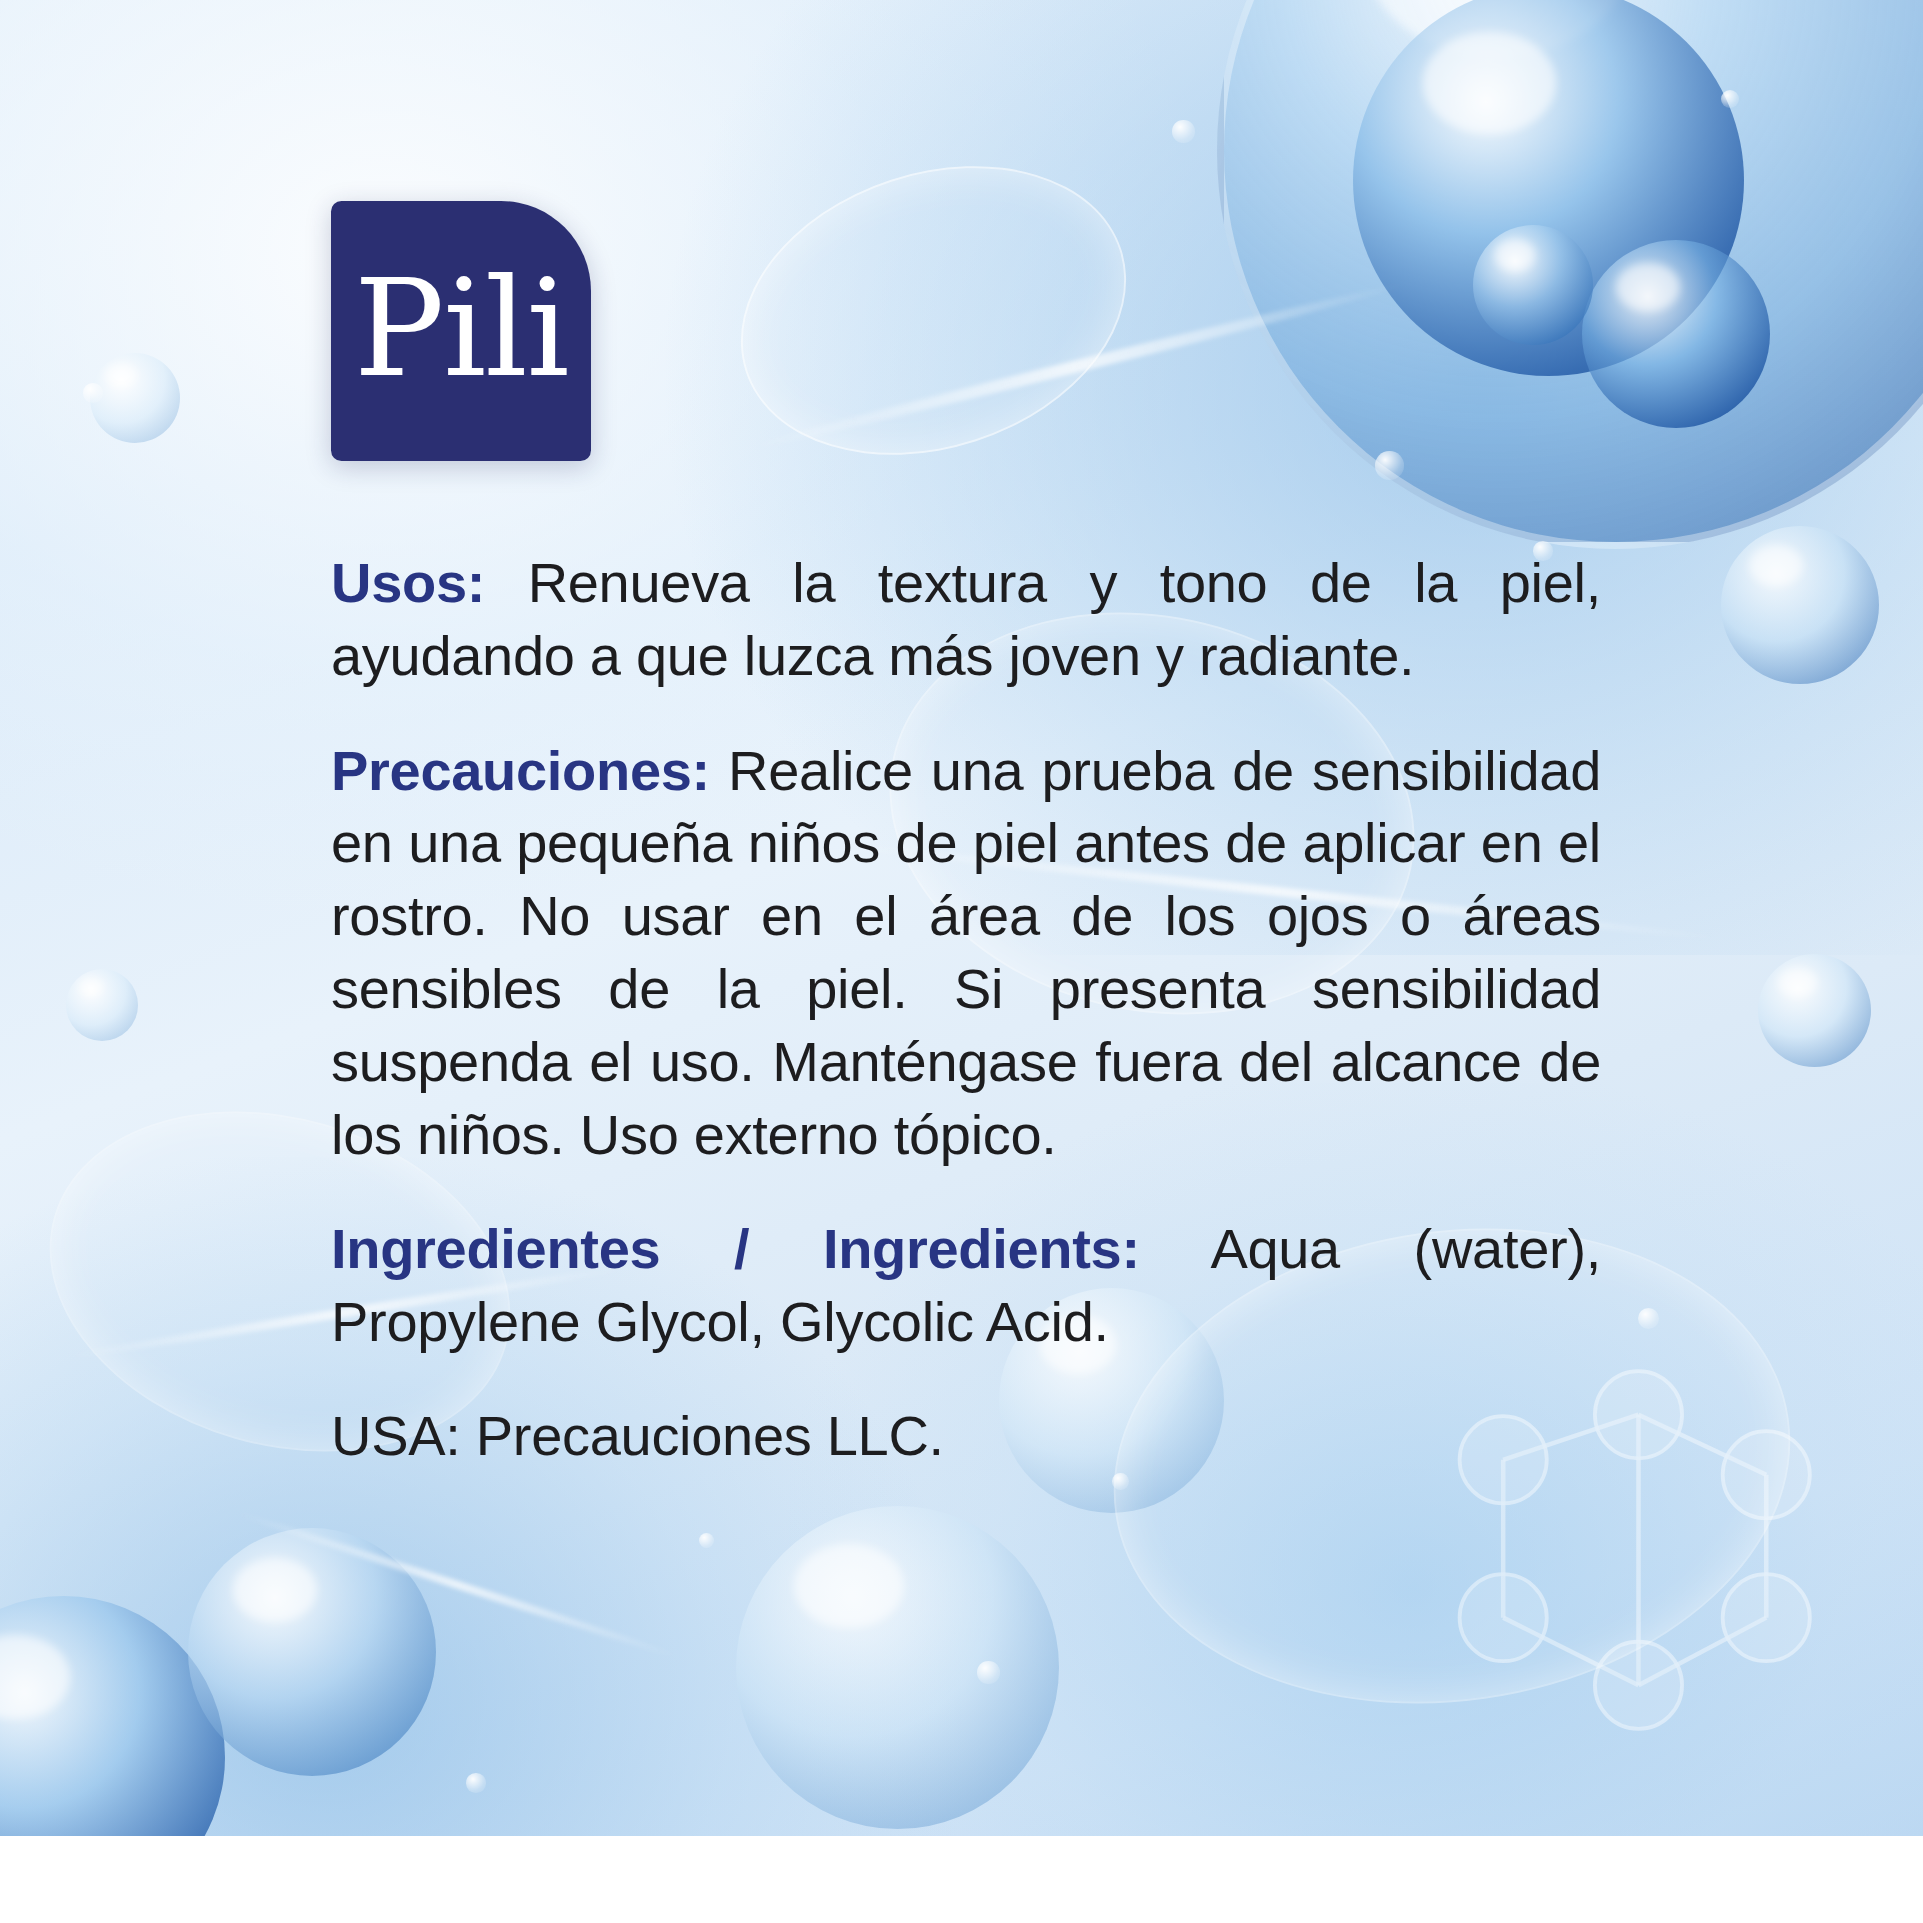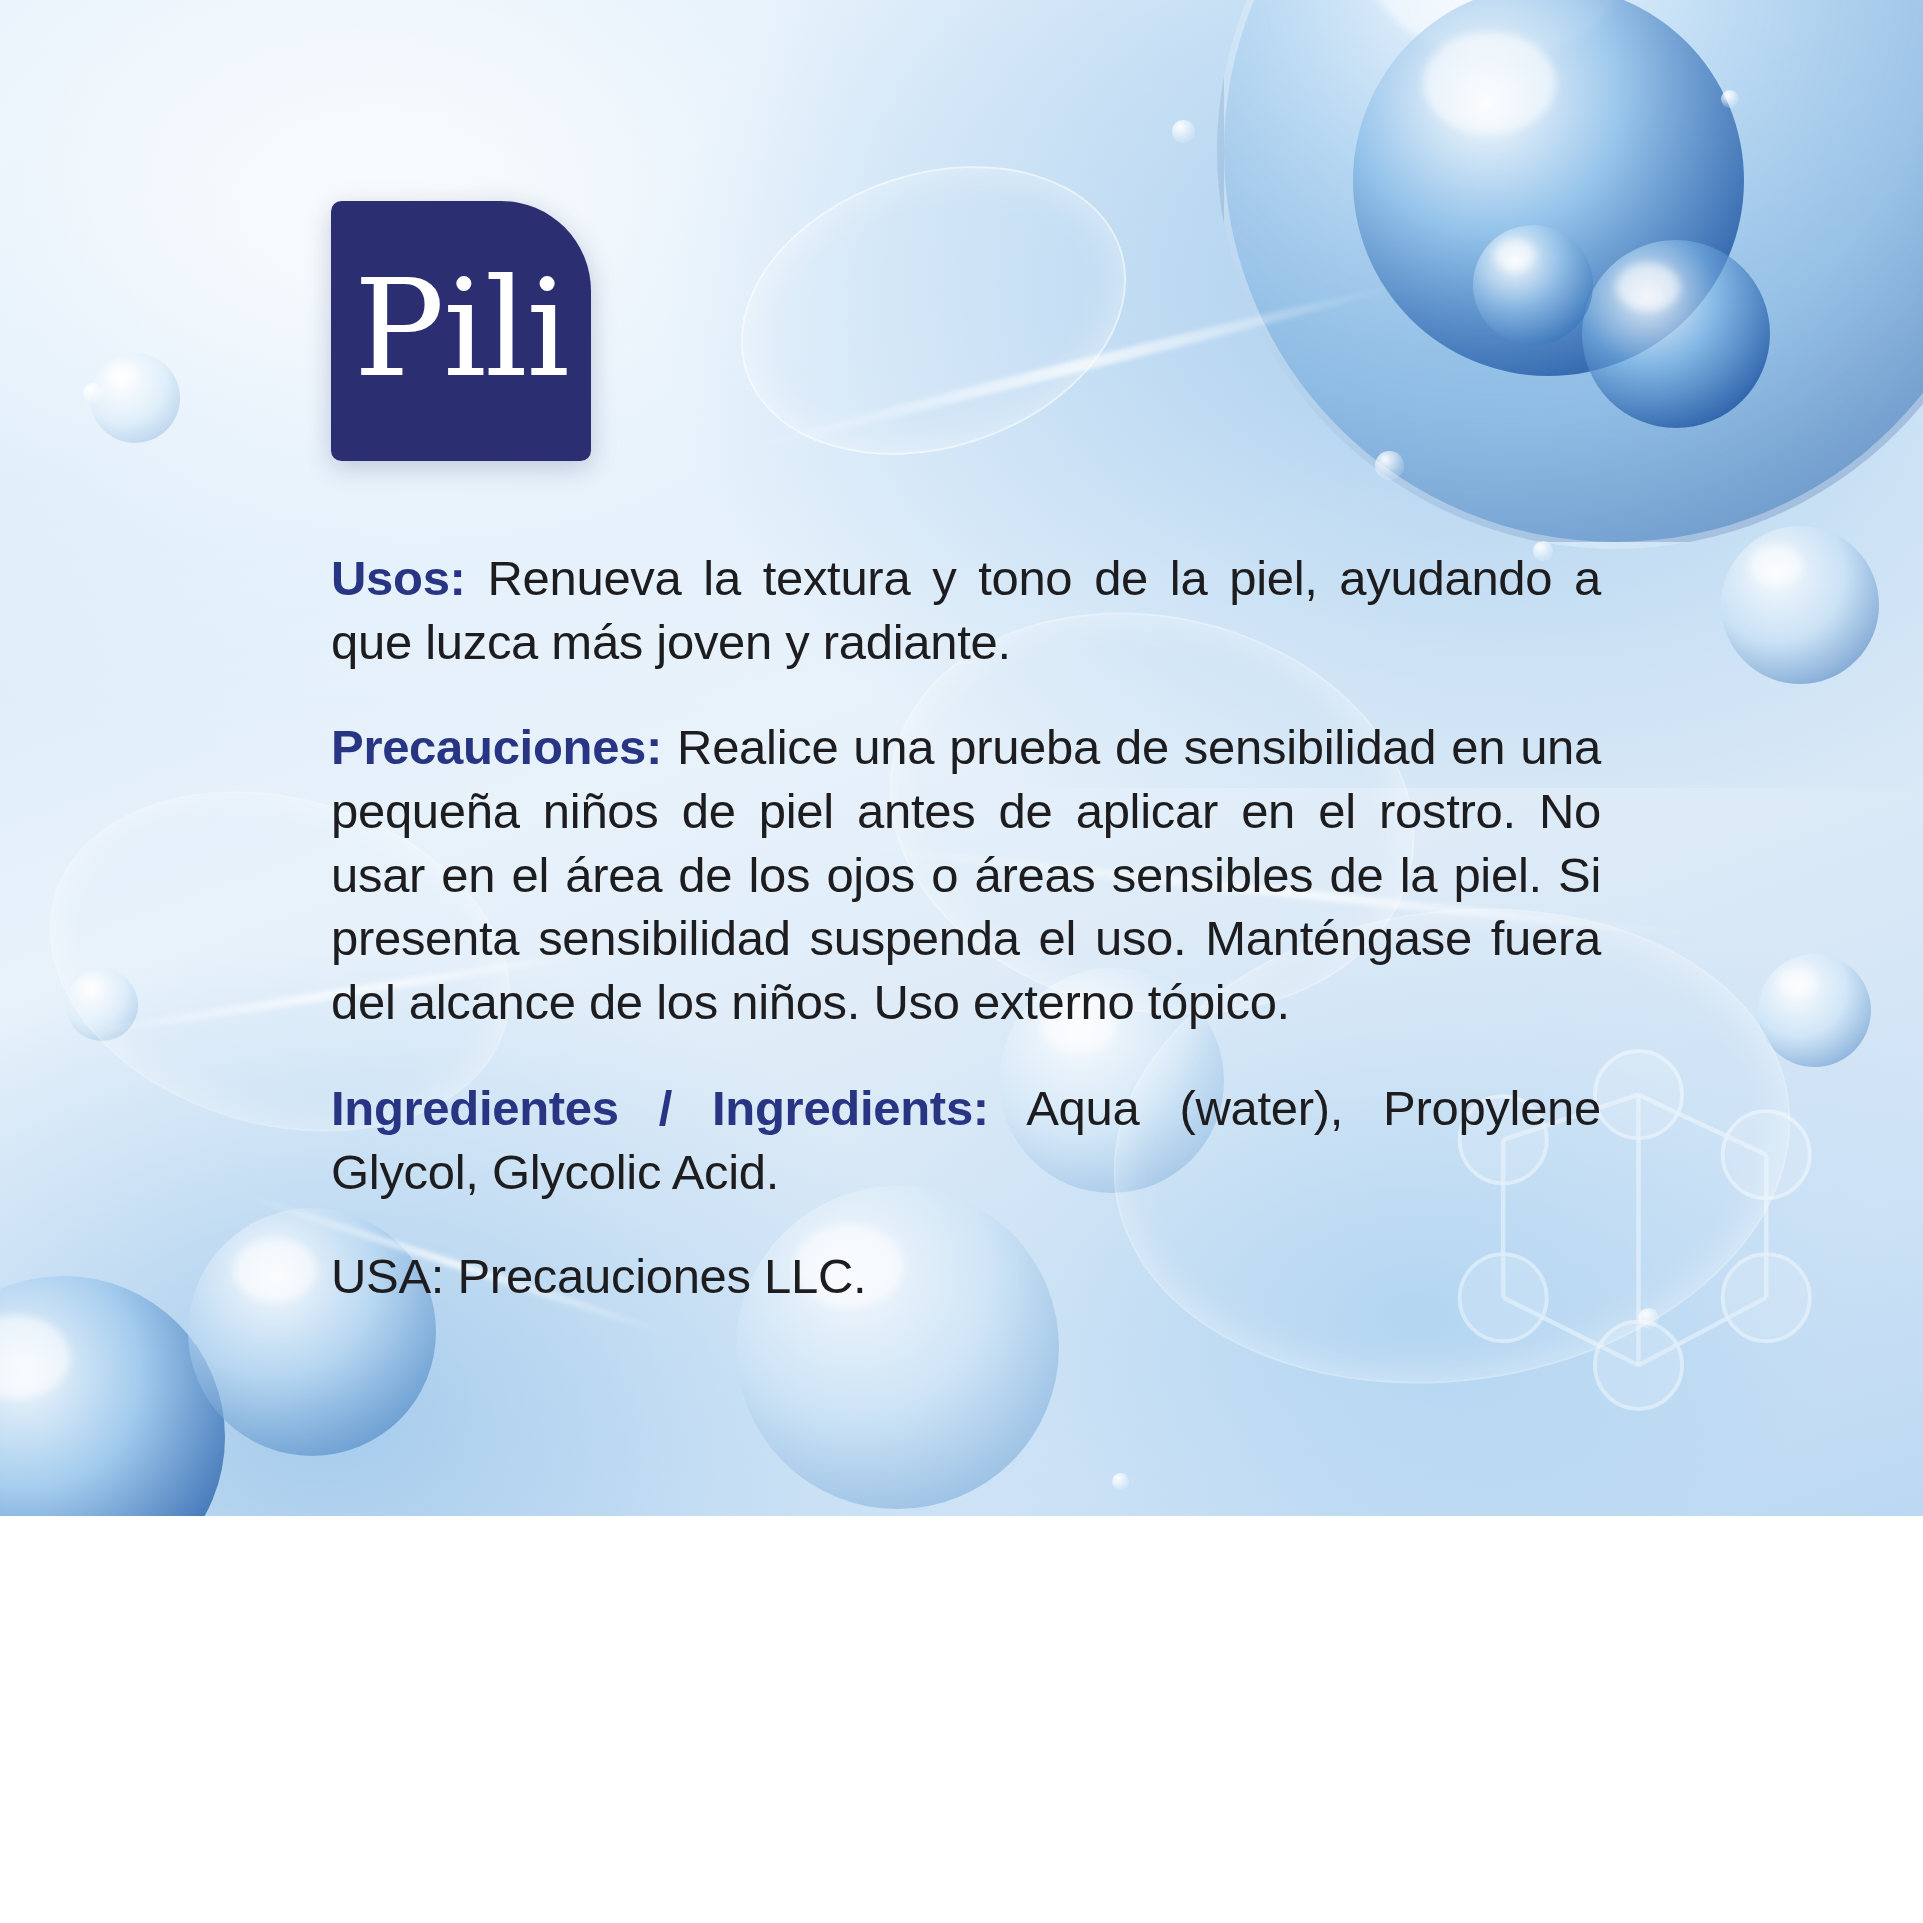--- a/index.html
+++ b/index.html
@@ -10,21 +10,21 @@
   body {
     width: 1924px;
     height: 1924px;
     overflow: hidden;
     font-family: "Liberation Sans", sans-serif;
   }
 
   .label-card {
     position: relative;
     width: 1924px;
-    height: 1516px;
+    height: 1836px;
     overflow: hidden;
     background: linear-gradient(160deg, #eaf3fb 0%, #dcebf9 22%, #e8f2fb 45%, #dceaf7 65%, #cfe3f6 85%, #bcd8f2 100%);
   }
 
   
   .bg-layer {
     position: absolute;
     inset: 0;
     pointer-events: none;
   }
@@ -208,21 +208,21 @@
     font-size: 135px;
     line-height: 1;
     letter-spacing: -1.5px;
     margin-top: -6px;
     font-weight: 400;
   }
 
   .body-text {
     margin-top: 86px;
     color: #1d1d1f;
-    font-size: 49px;
+    font-size: 56px;
     line-height: 1.30;
     letter-spacing: -0.3px;
   }
 
   .para {
     margin: 0 0 42px 0;
     text-align: justify;
   }
   .para:last-child { margin-bottom: 0; }
   .para.nojustify { text-align: left; }

